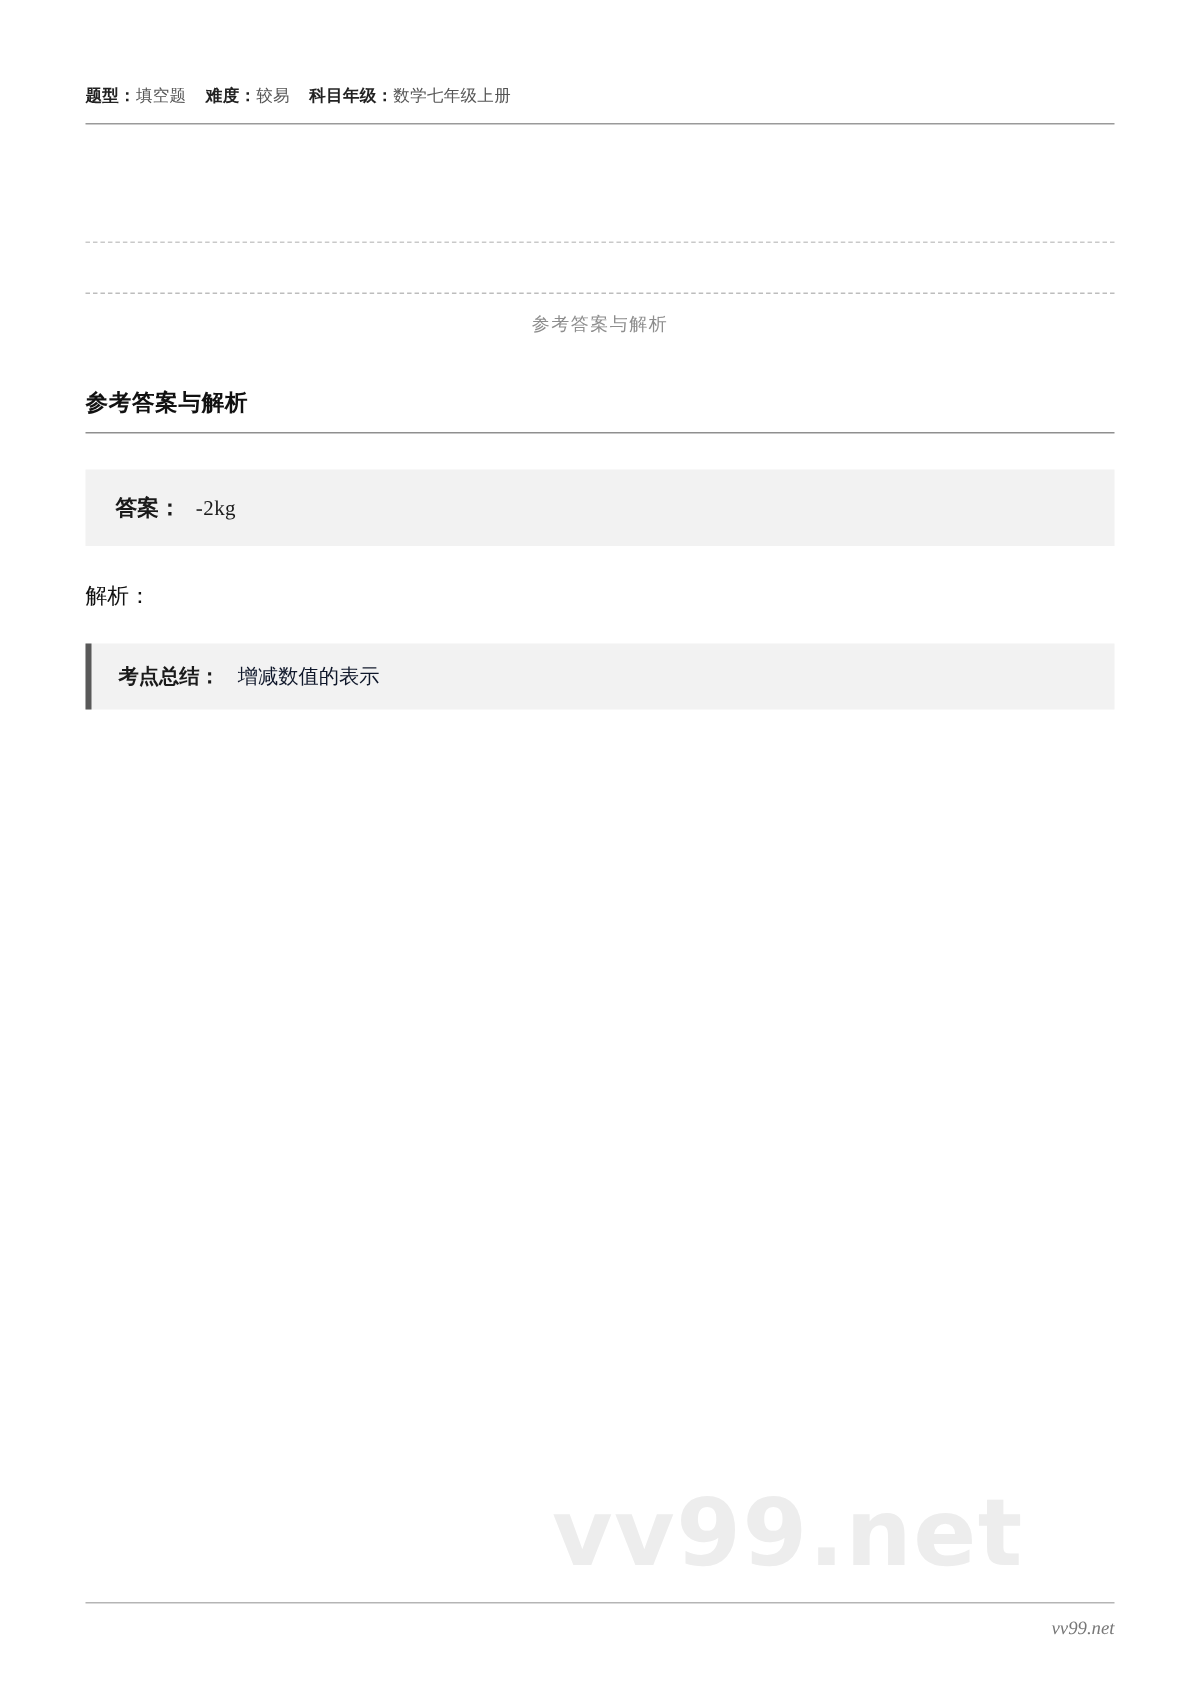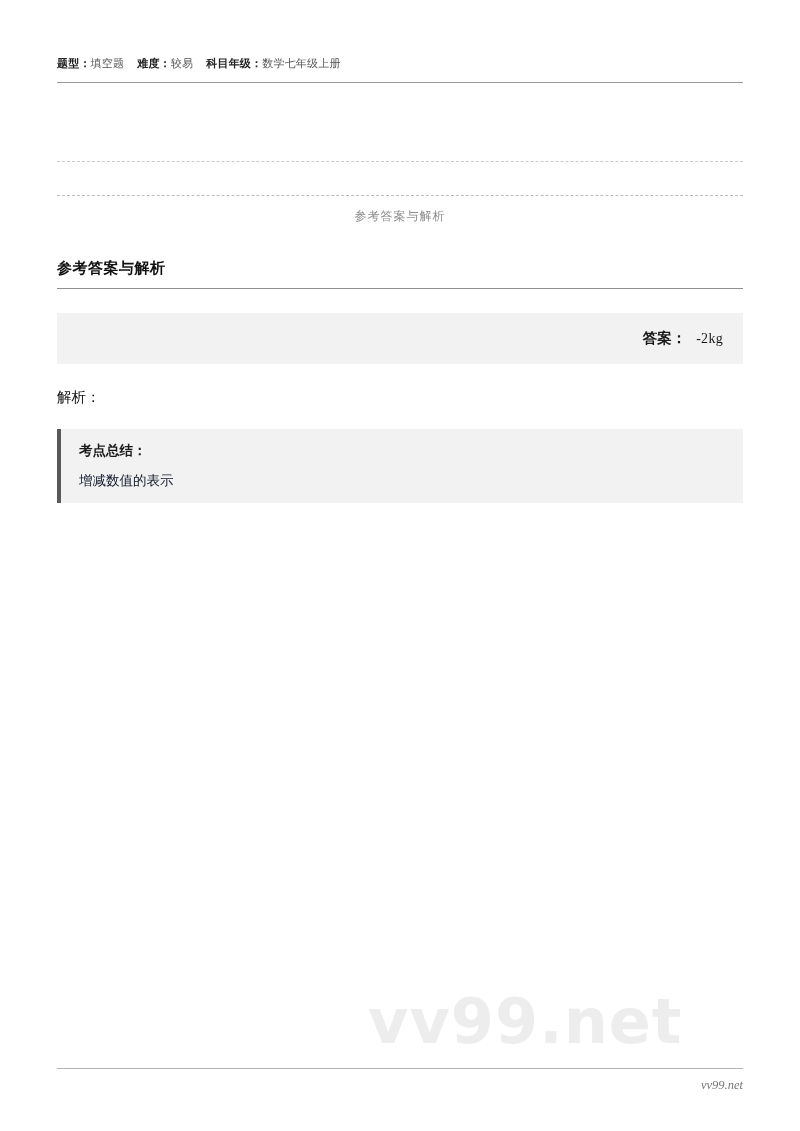--- a/index.html
+++ b/index.html
@@ -98,21 +98,20 @@
     height: 0;
   }
 
   .answer-box {
     margin-top: 24px;
     background: #f2f2f2;
     padding: 16px 20px;
     display: flex;
     align-items: baseline;
     gap: 10px;
-    justify-content: flex-end;
   }
   .answer-label {
     font-weight: bold;
     font-size: 14.5px;
     color: #1a1a1a;
     white-space: nowrap;
   }
   .answer-value {
     font-size: 14px;
     color: #1a1a1a;
@@ -134,21 +133,20 @@
   }
 
   .summary-box {
     margin-top: 22px;
     background: #f2f2f2;
     border-left: 4px solid #595959;
     padding: 13px 18px;
     display: flex;
     align-items: baseline;
     gap: 12px;
-    flex-direction: column;
   }
   .summary-label {
     font-weight: bold;
     font-size: 13.5px;
     color: #1a1a1a;
     white-space: nowrap;
   }
   .summary-value {
     font-size: 13.5px;
     color: #0f172a;

